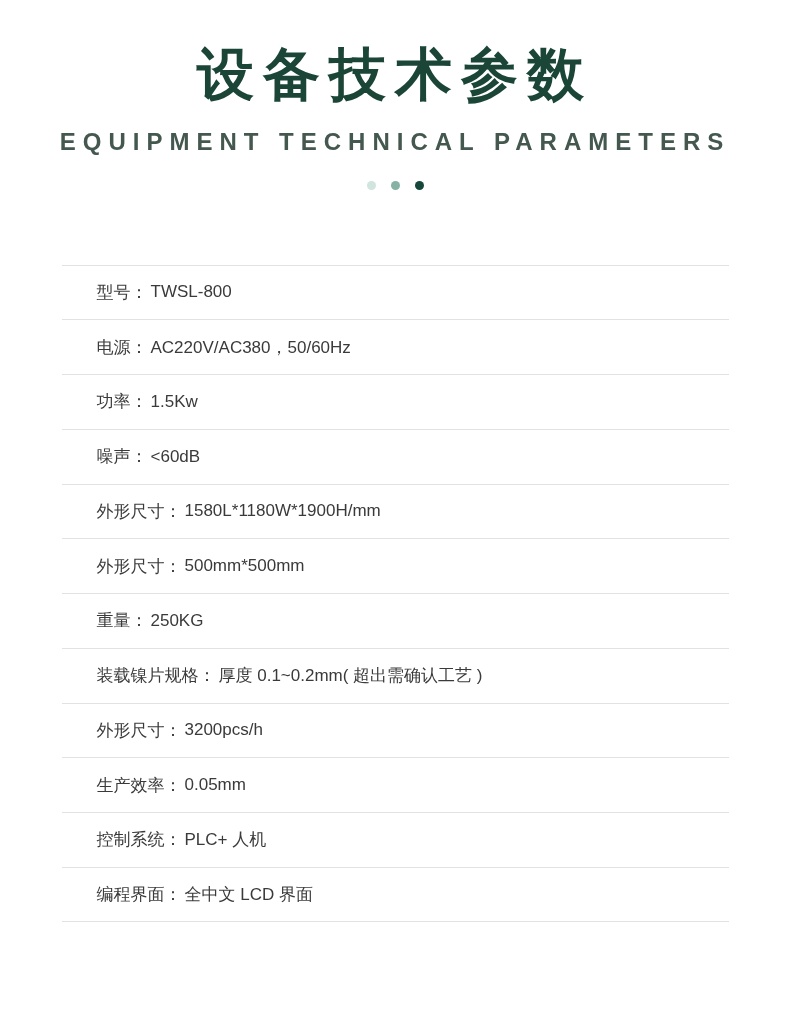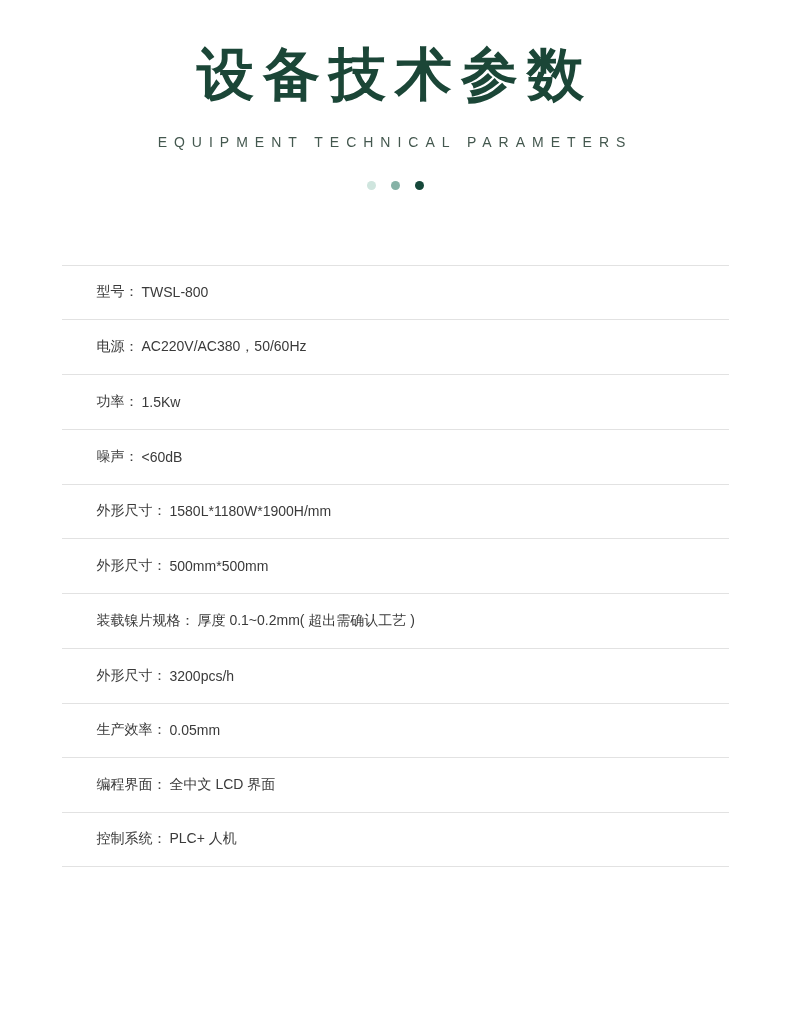--- a/index.html
+++ b/index.html
@@ -20,23 +20,23 @@
     text-align: center;
     font-size: 57px;
     line-height: 1.15;
     font-weight: 700;
     letter-spacing: 9px;
     color: var(--title-color, #1b4637);
   }
   .subtitle {
     margin-top: 23px;
     text-align: center;
-    font-size: 14px;
+    font-size: 24px;
     line-height: 22px;
-    font-weight: 400;
+    font-weight: 700;
     letter-spacing: 7px;
     color: var(--subtitle-color, #44584f);
   }
   .dots {
     margin-top: 28px;
     display: flex;
     justify-content: center;
     align-items: center;
     gap: 15px;
   }
@@ -49,21 +49,21 @@
   .spec-table {
     width: 667px;
     margin: 75px auto 0 auto;
   }
   .spec-row {
     display: flex;
     align-items: center;
     height: 54.75px;
     padding-left: 35px;
     border-top: 1px solid var(--divider-color, #e2e2e2);
-    font-size: 14px;
+    font-size: 17px;
     color: var(--text-color, #3a3a3a);
   }
   .spec-row:last-child {
     border-bottom: 1px solid var(--divider-color, #e2e2e2);
   }
   .spec-label {
     white-space: pre;
     margin-right: 3px;
   }
   .spec-value {
@@ -105,34 +105,38 @@
       </div>
       <div class="spec-row">
         <span class="spec-label">外形尺寸：</span>
         <span class="spec-value">1580L*1180W*1900H/mm</span>
       </div>
       <div class="spec-row">
         <span class="spec-label">外形尺寸：</span>
         <span class="spec-value">500mm*500mm</span>
       </div>
       <div class="spec-row">
+        <span class="spec-label">重量：</span>
+        <span class="spec-value">250KG</span>
+      </div>
+      <div class="spec-row">
         <span class="spec-label">装载镍片规格：</span>
         <span class="spec-value">厚度 0.1~0.2mm( 超出需确认工艺 )</span>
       </div>
       <div class="spec-row">
         <span class="spec-label">外形尺寸：</span>
         <span class="spec-value">3200pcs/h</span>
       </div>
       <div class="spec-row">
         <span class="spec-label">生产效率：</span>
         <span class="spec-value">0.05mm</span>
       </div>
       <div class="spec-row">
+        <span class="spec-label">控制系统：</span>
+        <span class="spec-value">PLC+ 人机</span>
+      </div>
+      <div class="spec-row">
         <span class="spec-label">编程界面：</span>
         <span class="spec-value">全中文 LCD 界面</span>
-      </div>
-      <div class="spec-row">
-        <span class="spec-label">控制系统：</span>
-        <span class="spec-value">PLC+ 人机</span>
       </div>
     </div>
 
 </div>
 
 </body></html>

